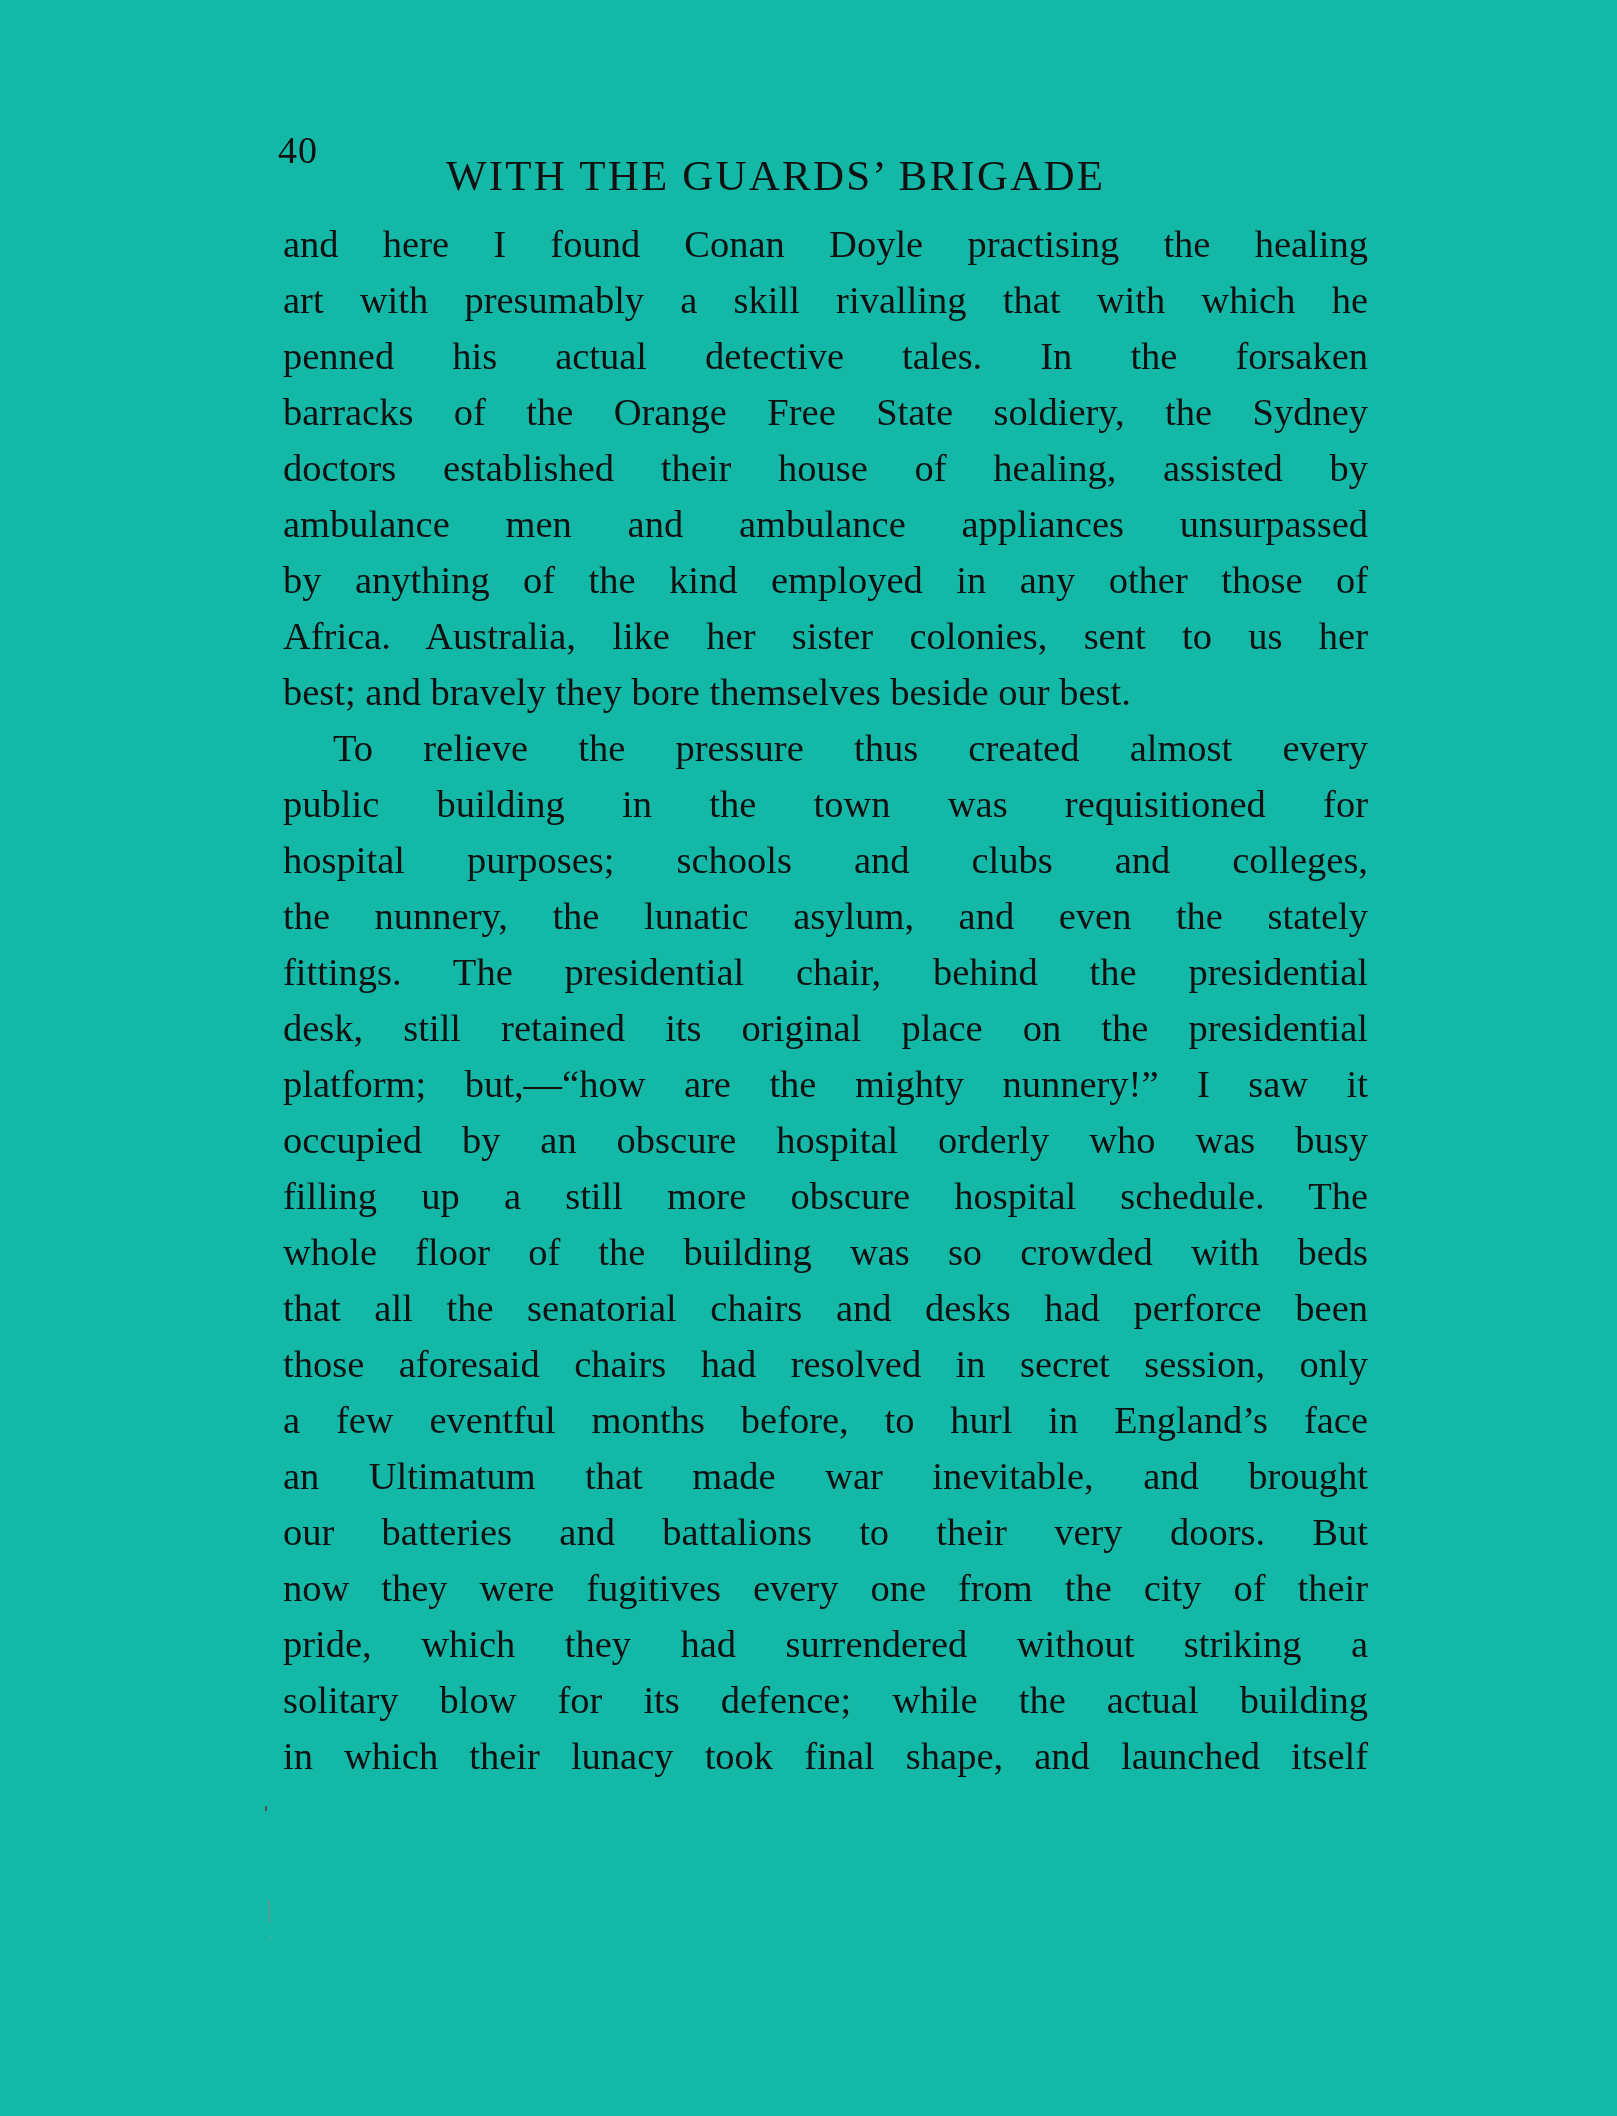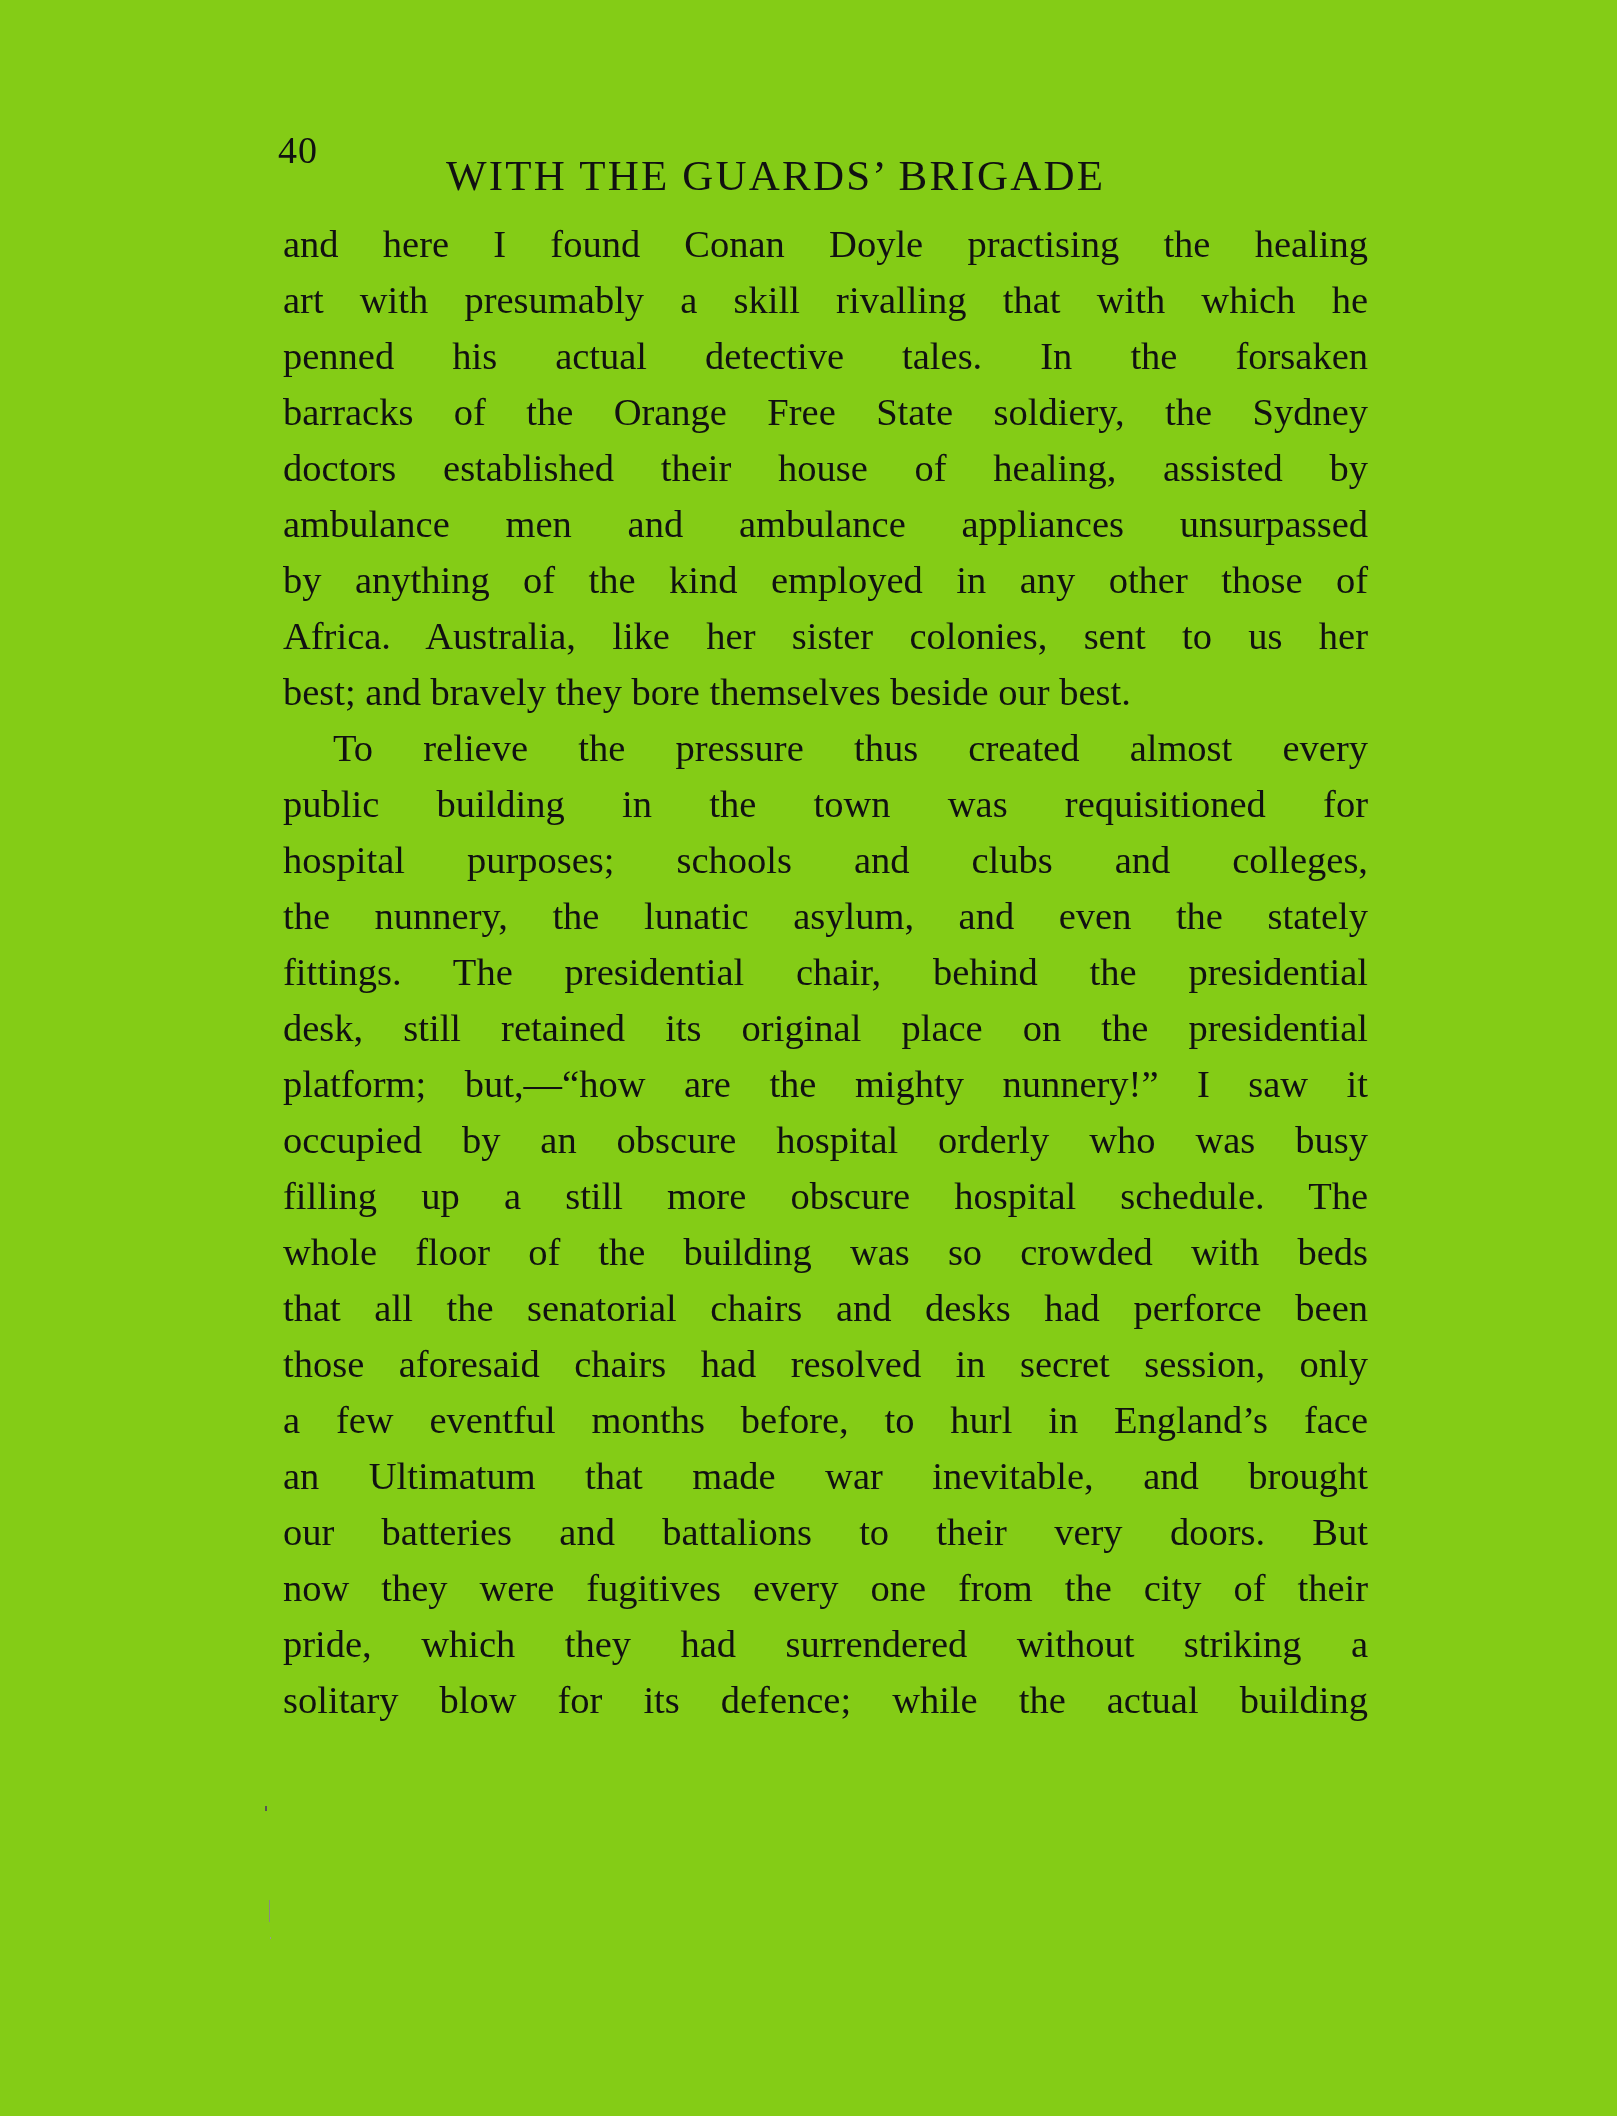--- a/index.html
+++ b/index.html
@@ -1,17 +1,17 @@
 <!DOCTYPE html>
 <html><head>
 <meta charset="utf-8">
 <style>
   html, body { margin: 0; padding: 0; background: #ffffff; }
   body { width: 1617px; height: 2116px; position: relative; overflow: hidden; }
-  .page { position: absolute; left: 0; top: 0; width: 1617px; height: 2116px; background: #84cc16; color: #111; font-family: "Liberation Serif", "DejaVu Serif", serif; }
+  .page { position: absolute; left: 0; top: 0; width: 1617px; height: 2116px; background: #14b8a6; color: #111; font-family: "Liberation Serif", "DejaVu Serif", serif; }
   .running-head { position: absolute; top: 122px; left: 278px; width: 1090px; height: 50px; }
   .page-number { position: absolute; left: 0; top: 6px; font-size: 38px; line-height: 44px; letter-spacing: 1px; }
   .running-title { position: absolute; left: 168px; top: 0; font-size: 43px; line-height: 50px; letter-spacing: 2.2px; white-space: nowrap; margin-top: 29px; }
   .body-text { position: absolute; left: 283px; top: 216px; width: 1085px; }
   .line { height: 56px; line-height: 56px; font-size: 38.5px; white-space: nowrap; text-align: justify; text-align-last: justify; overflow: visible; }
   .line.last { text-align: left; text-align-last: left; }
   .line.indent { padding-left: 50px; }
   .margin-mark { position: absolute; background: #555; }
   .mark-1 { left: 265px; top: 1806px; width: 2px; height: 5px; }
   .mark-2 { left: 269px; top: 1900px; width: 1px; height: 22px; background: #888; }
@@ -49,18 +49,19 @@
     <div class="line">filling up a still more obscure hospital schedule.  The</div>
     <div class="line">whole floor of the building was so crowded with beds</div>
     <div class="line">that all the senatorial chairs and desks had perforce been</div>
     <div class="line">those aforesaid chairs had resolved in secret session, only</div>
     <div class="line">a few eventful months before, to hurl in England’s face</div>
     <div class="line">an Ultimatum that made war inevitable, and brought</div>
     <div class="line">our batteries and battalions to their very doors.  But</div>
     <div class="line">now they were fugitives every one from the city of their</div>
     <div class="line">pride, which they had surrendered without striking a</div>
     <div class="line">solitary blow for its defence; while the actual building</div>
+    <div class="line">in which their lunacy took final shape, and launched itself</div>
   </div>
 
   <div class="margin-mark mark-1"></div>
   <div class="margin-mark mark-2"></div>
   <div class="margin-mark mark-3"></div>
 </div>
 
 </body></html>

